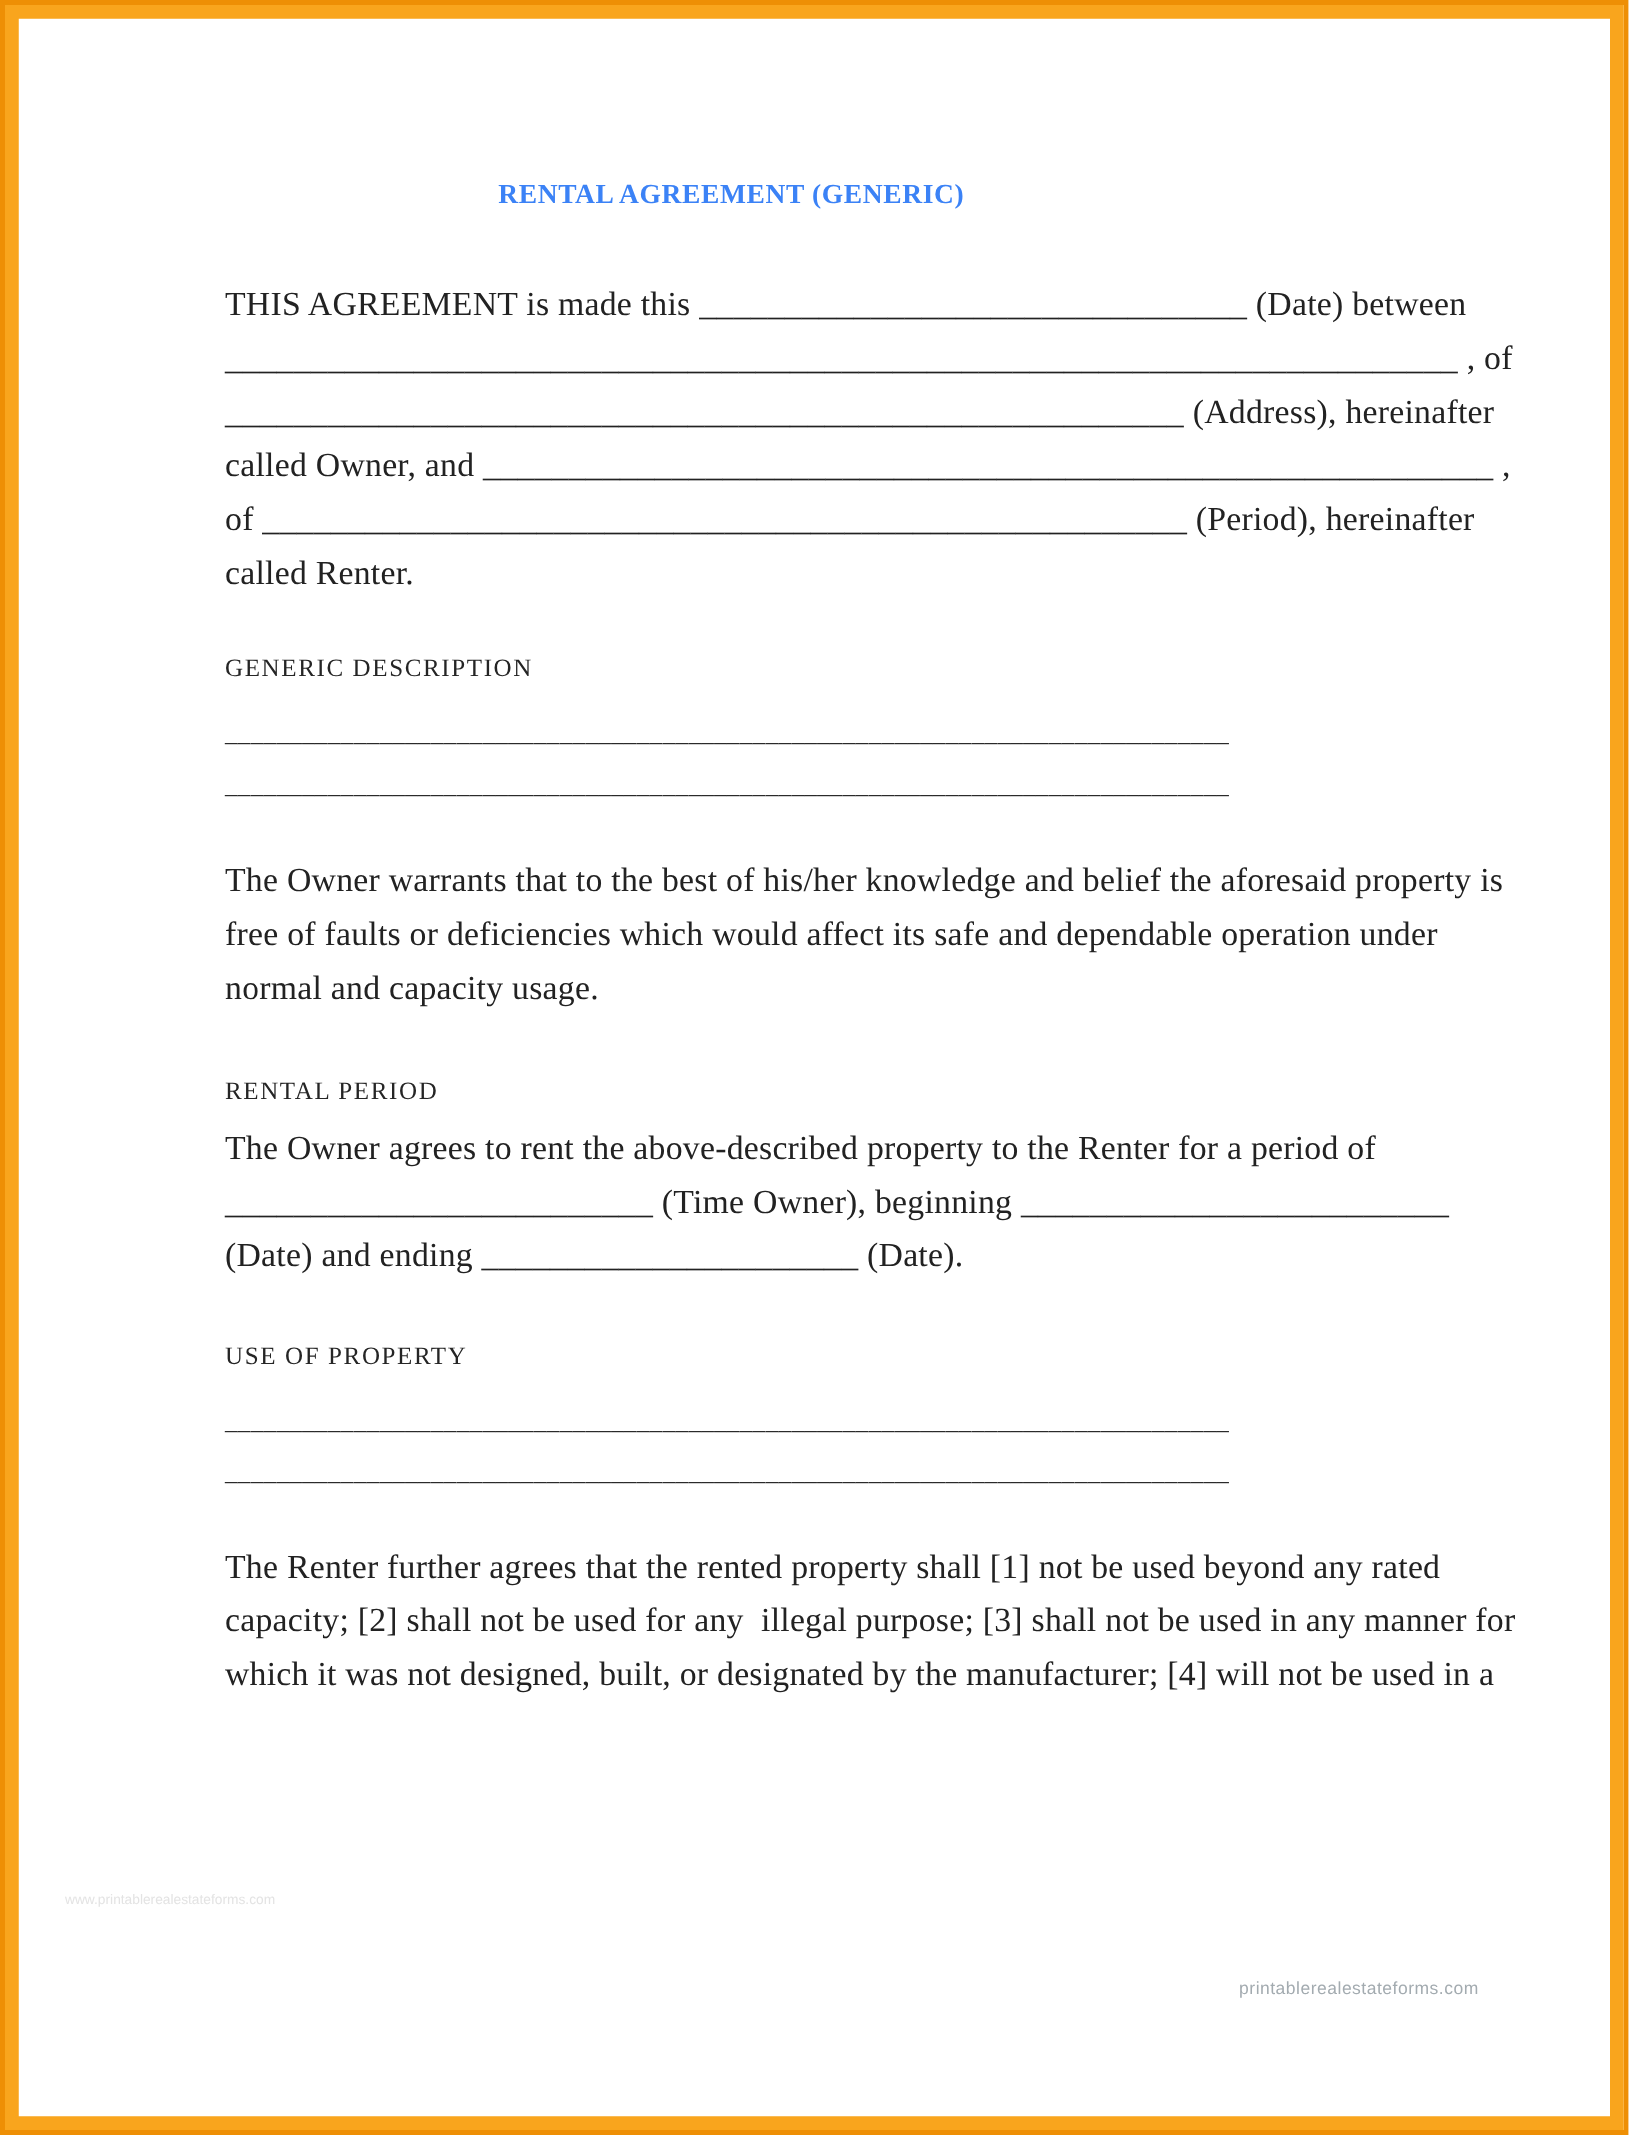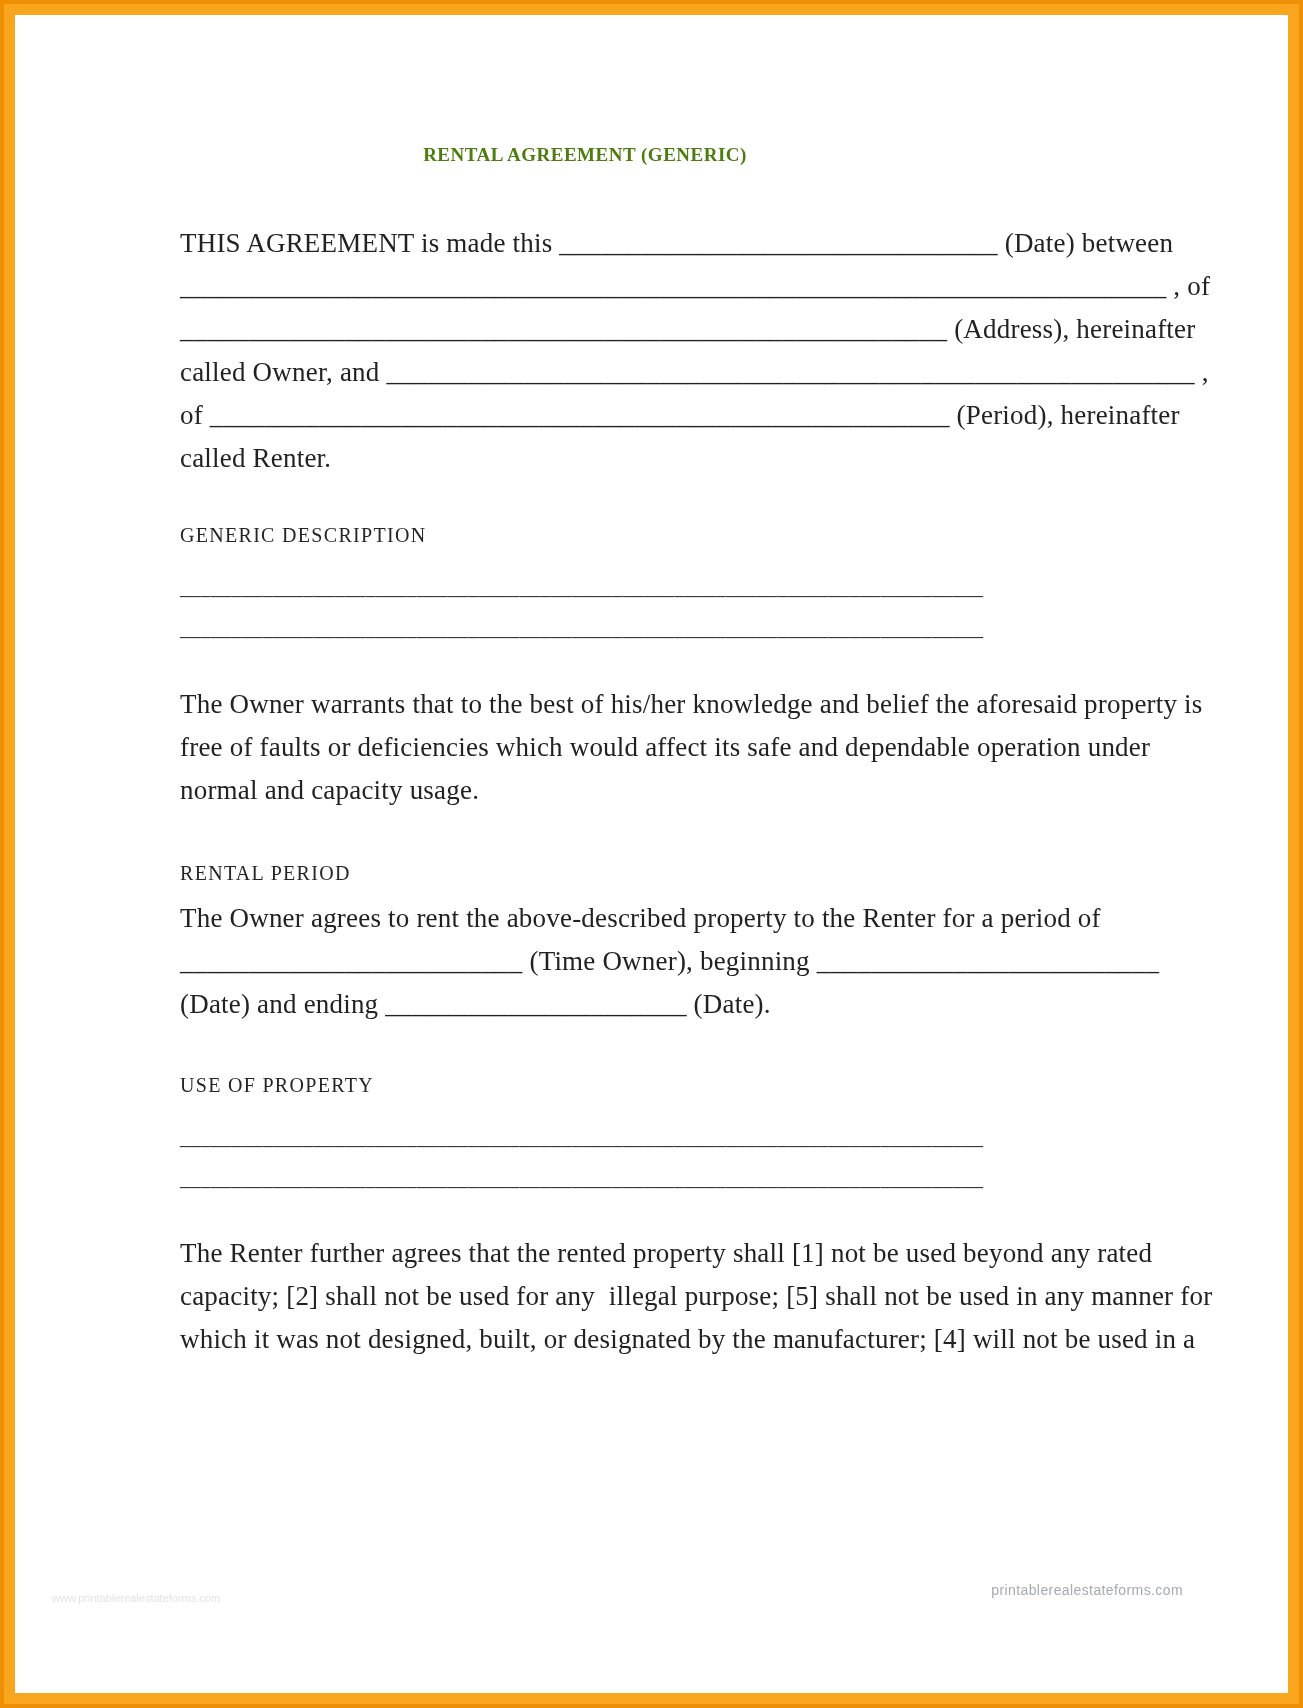--- a/index.html
+++ b/index.html
@@ -33,26 +33,26 @@
     box-sizing: border-box;
   }
   .content {
     position: absolute;
     left: 180px;
     top: 0;
     width: 810px;
   }
   .doc-title {
     margin-top: 142px;
-    font-size: 19px;
+    font-size: 22px;
     font-weight: bold;
     line-height: 26px;
     text-align: center;
     letter-spacing: 0.5px;
-    color: #4d7c0f;
+    color: #3b82f6;
   }
   .pline {
     white-space: pre;
     font-size: 27px;
     line-height: 43px;
     letter-spacing: 0.2px;
     color: #222222;
   }
   .bline {
     white-space: pre;
@@ -81,21 +81,21 @@
     right: 120px;
     bottom: 110px;
     font-family: "Liberation Sans", sans-serif;
     font-size: 14px;
     letter-spacing: 0.4px;
     color: #a3abb0;
   }
   .wm-left {
     position: absolute;
     left: 52px;
-    top: 1592px;
+    top: 1514px;
     font-family: "Liberation Sans", sans-serif;
     font-size: 11px;
     color: #e3e3e3;
   }
 </style>
 </head>
 <body>
 
 <div class="sheet">
   <div class="frame-outer"></div>
@@ -134,21 +134,21 @@
     </div>
 
     <div class="sect-heading uop-heading">USE OF PROPERTY</div>
     <div class="uop-blanks">
       <div class="bline">______________________________________________________________________________</div>
       <div class="bline">______________________________________________________________________________</div>
     </div>
 
     <div class="renter-block">
       <div class="pline">The Renter further agrees that the rented property shall [1] not be used beyond any rated</div>
-      <div class="pline">capacity; [2] shall not be used for any  illegal purpose; [5] shall not be used in any manner for</div>
+      <div class="pline">capacity; [2] shall not be used for any  illegal purpose; [3] shall not be used in any manner for</div>
       <div class="pline">which it was not designed, built, or designated by the manufacturer; [4] will not be used in a</div>
     </div>
 
   </div>
 
   <div class="wm-left">www.printablerealestateforms.com</div>
   <div class="wm-right">printablerealestateforms.com</div>
 </div>
 
 </body></html>

